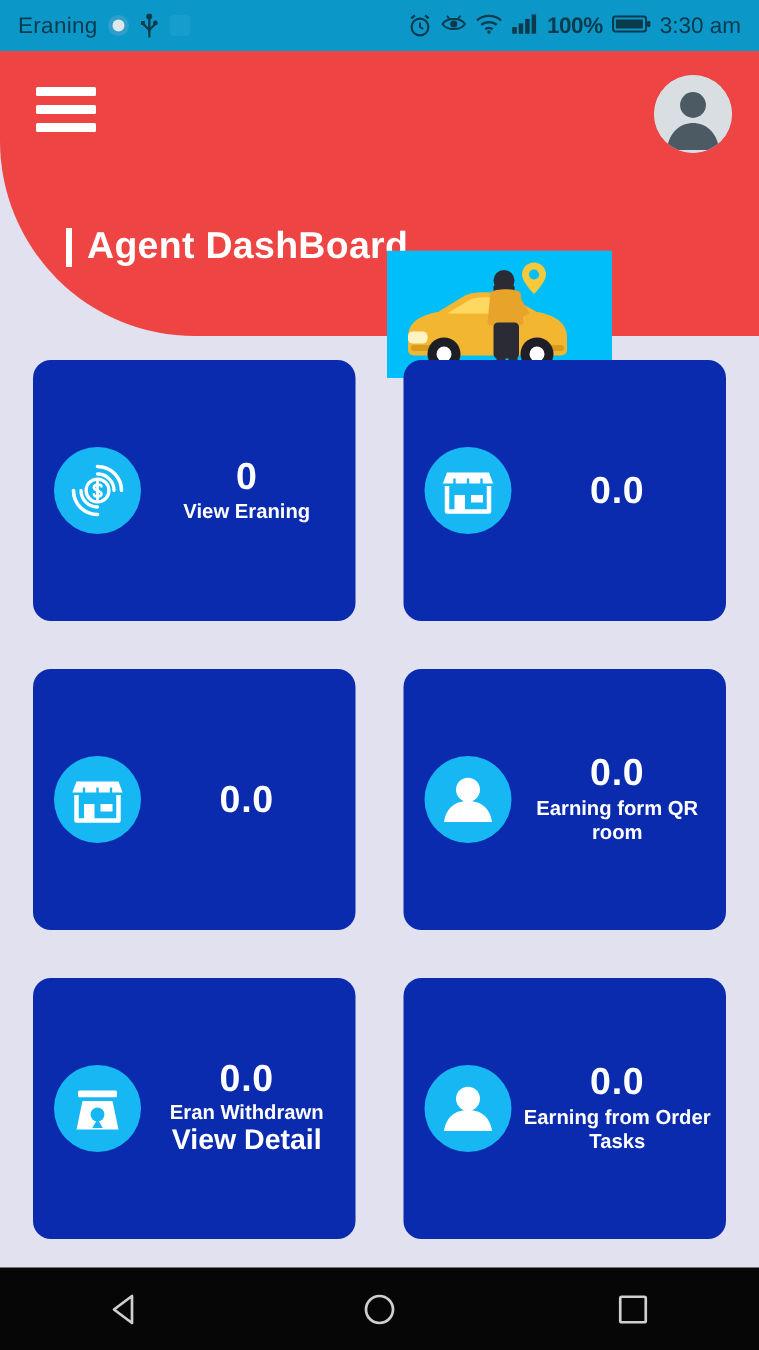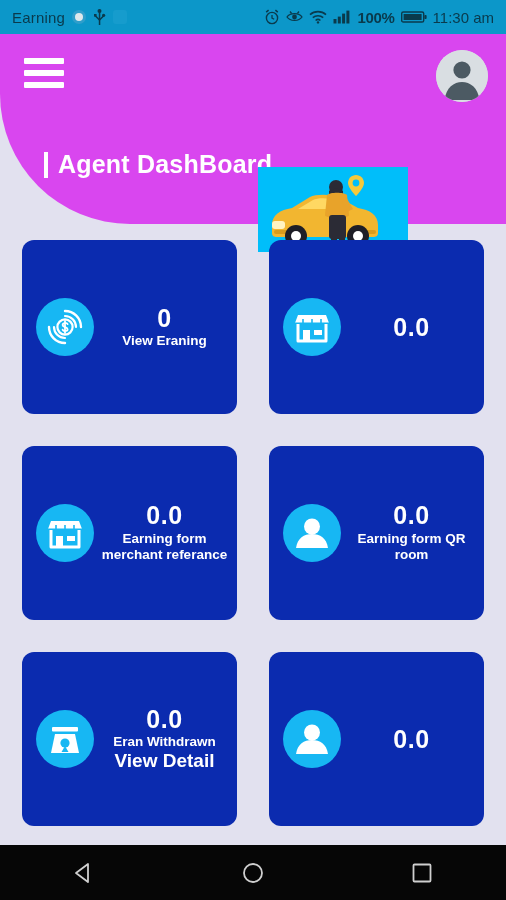--- a/index.html
+++ b/index.html
@@ -11,36 +11,36 @@
   }
   #phone { position:relative; width:506px; height:900px; background:#E2E1EF; }
 
   
   .statusbar {
     position:absolute; top:0; left:0; width:506px; height:34px;
     background:#0C97C9; display:flex; align-items:center;
     padding:0 12px; color:#0A3A4C; font-size:15px; font-weight:500;
   }
   .sb-left { display:flex; align-items:center; gap:7px; }
-  .sb-right { margin-left:auto; display:flex; align-items:center; gap:6px; }
+  .sb-right { margin-left:auto; display:flex; align-items:flex-start; gap:6px; }
   .carrier { letter-spacing:.2px; }
   .dot-ind {
     width:14px; height:14px; border-radius:50%;
     background:#2E9ECB; display:flex; align-items:center; justify-content:center;
   }
   .dot-ind::after { content:""; width:8px; height:8px; border-radius:50%; background:#DDE8EC; }
   .sq-ind { width:14px; height:14px; border-radius:3px; background:#169CCD; }
   .pct { font-size:15px; font-weight:600; color:#0A3A4C; letter-spacing:-.3px; }
   .clock { font-size:15px; font-weight:500; color:#0A3A4C; }
   .ic { display:block; }
 
   
   .header {
     position:absolute; top:34px; left:0; width:506px; height:190px;
-    background:#d946ef; border-bottom-left-radius:130px;
+    background:#ef4444; border-bottom-left-radius:130px;
   }
   .hamburger { position:absolute; left:24px; top:24px; width:40px; height:30px;
                display:flex; flex-direction:column; justify-content:space-between; cursor:pointer; }
   .hamburger span { display:block; height:6px; background:#FFFFFF; border-radius:1px; }
   .hamburger span:nth-child(1){ width:40px; }
   .hamburger span:nth-child(2){ width:40px; }
   .hamburger span:nth-child(3){ width:40px; }
 
   .avatar { position:absolute; right:18px; top:16px; width:52px; height:52px;
             border-radius:50%; background:#D9DEE2; overflow:hidden; }
@@ -77,21 +77,21 @@
             background:#060606; display:flex; align-items:center; justify-content:space-around; }
   .navbar > div { width:60px; height:55px; display:flex; align-items:center; justify-content:center; cursor:pointer; }
 </style>
 </head>
 <body>
 
 <div id="phone">
 
   <div class="statusbar">
     <div class="sb-left">
-      <span class="carrier">Earning</span>
+      <span class="carrier">Eraning</span>
       <span class="dot-ind"></span>
       <svg class="ic" width="13" height="17" viewBox="0 0 13 17">
         <circle cx="6.5" cy="2" r="2" fill="#0A3A4C"></circle>
         <rect x="5.8" y="2" width="1.5" height="14" fill="#0A3A4C"></rect>
         <path d="M2 6.5 L6.5 11 L11 6.5" stroke="#0A3A4C" stroke-width="1.5" fill="none"></path>
         <rect x="1" y="5" width="2.6" height="2.6" fill="#0A3A4C"></rect>
         <circle cx="10.6" cy="6.3" r="1.6" fill="#0A3A4C"></circle>
       </svg>
       <span class="sq-ind"></span>
     </div>
@@ -117,21 +117,21 @@
         <rect x="4.8" y="6.6" width="3" height="6.9" fill="#0A3A4C"></rect>
         <rect x="9.1" y="3.6" width="3" height="9.9" fill="#0A3A4C"></rect>
         <rect x="13.4" y="0.6" width="3" height="12.9" fill="#0A3A4C"></rect>
       </svg>
       <span class="pct">100%</span>
       <svg class="ic" width="26" height="14" viewBox="0 0 26 14">
         <rect x="0.7" y="2" width="22" height="10" rx="1.6" stroke="#0A3A4C" stroke-width="1.4" fill="none"></rect>
         <rect x="2.6" y="4" width="18" height="6" fill="#0A3A4C"></rect>
         <rect x="23.4" y="5" width="2.2" height="4" rx="0.8" fill="#0A3A4C"></rect>
       </svg>
-      <span class="clock">11:30 am</span>
+      <span class="clock">3:30 am</span>
     </div>
   </div>
 
   <div class="header">
 
     <div class="hamburger">
       <span></span>
       <span></span>
       <span></span>
     </div>
@@ -216,21 +216,20 @@
           <path d="M6 8 L34 8 L37 16 L3 16 Z" fill="#FFFFFF"></path>
           <path d="M3 16 L37 16" stroke="#17B7F3" stroke-width="1.2"></path>
           <path d="M11 16 L11 12 M20 16 L20 12 M29 16 L29 12" stroke="#17B7F3" stroke-width="1.6"></path>
           <path d="M6 17 L6 34 L34 34 L34 17" stroke="#FFFFFF" stroke-width="3" fill="none" stroke-linejoin="round"></path>
           <rect x="11" y="23" width="7" height="11" fill="#FFFFFF"></rect>
           <rect x="22" y="23" width="8" height="5" fill="#FFFFFF"></rect>
         </svg>
       </div>
       <div class="card-body">
         <div class="card-value">0.0</div>
-        <div class="card-label">Earning form merchant referance</div>
       </div>
     </div>
 
     <div class="card">
       <div class="card-icon">
         <svg width="40" height="40" viewBox="0 0 40 40">
           <circle cx="20" cy="13.5" r="8" fill="#FFFFFF"></circle>
           <path d="M4 35 C5.5 25 12 21 20 21 C28 21 34.5 25 36 35 Z" fill="#FFFFFF"></path>
         </svg>
       </div>
@@ -258,20 +257,21 @@
 
     <div class="card">
       <div class="card-icon">
         <svg width="40" height="40" viewBox="0 0 40 40">
           <circle cx="20" cy="13.5" r="8" fill="#FFFFFF"></circle>
           <path d="M4 35 C5.5 25 12 21 20 21 C28 21 34.5 25 36 35 Z" fill="#FFFFFF"></path>
         </svg>
       </div>
       <div class="card-body">
         <div class="card-value">0.0</div>
+        <div class="card-label">Earning from Order Tasks</div>
       </div>
     </div>
 
   </div>
 
   <div class="navbar">
     <div>
       <svg width="26" height="26" viewBox="0 0 26 26">
         <path d="M17 4 L17 22 L5 13 Z" stroke="#CFCFCF" stroke-width="1.8" fill="none" stroke-linejoin="round"></path>
       </svg>

